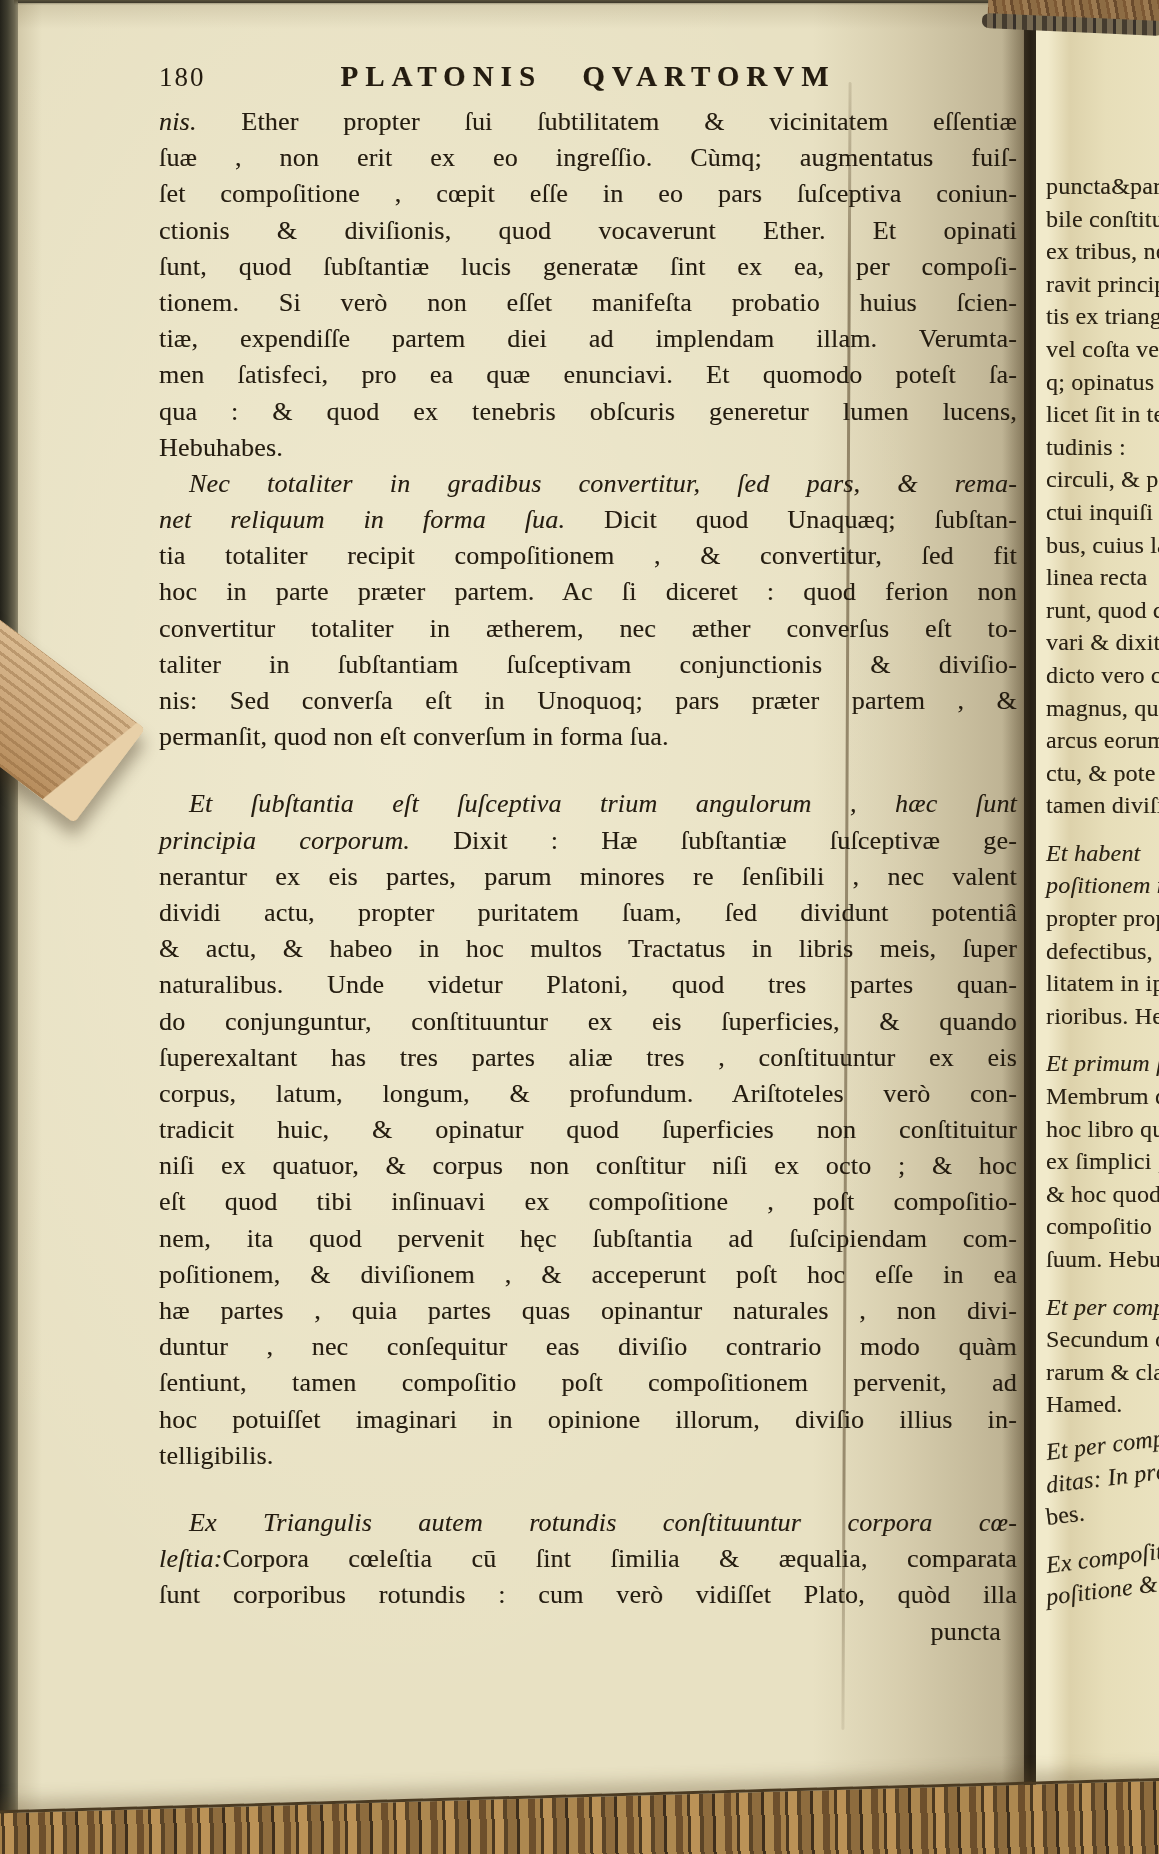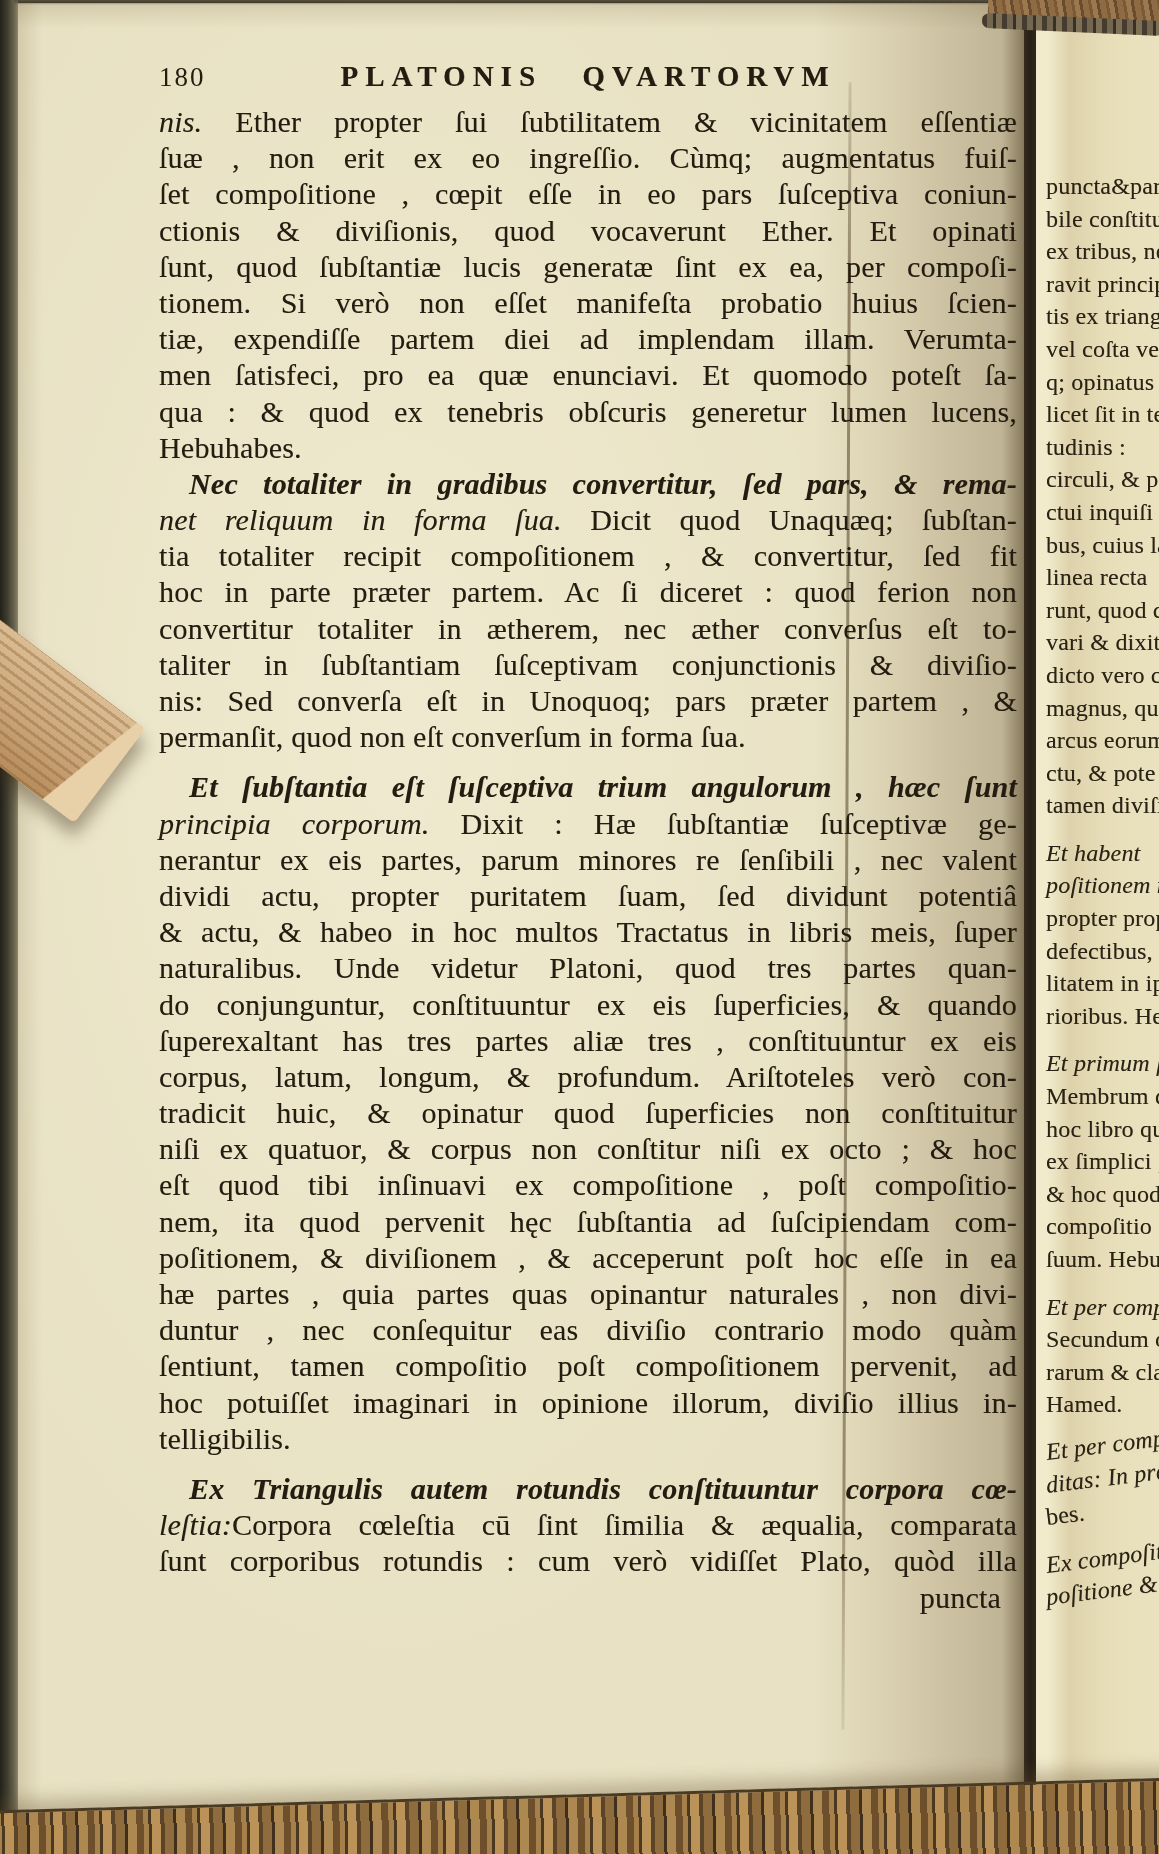--- a/index.html
+++ b/index.html
@@ -76,29 +76,29 @@
     display:flex;align-items:baseline;height:40px;margin-bottom:2px;
   }
   .page-num{font-size:27px;letter-spacing:2px;width:120px;}
   .running-title{
     flex:1;text-align:center;font-size:29px;letter-spacing:7px;word-spacing:26px;
     text-shadow:.4px .4px 0 rgba(40,30,15,.4);
     font-weight:bold;
   }
   .body-lines{margin-top:4px;}
   .tline{
-    font-size:30px;line-height:36.2px;height:36.2px;
+    font-size:26px;line-height:36.2px;height:36.2px;
     letter-spacing:.2px;
     text-align:justify;text-align-last:justify;
     text-shadow:.35px .35px 0 rgba(40,30,15,.35);
     white-space:normal;
   }
   .tline .it{font-style:italic;}
-  .tline.ind{padding-left:30px;font-weight:bold;}
-  .tline.gap{margin-top:14px;}
+  .tline.ind{padding-left:30px;}
+  .tline.gap{margin-top:31px;}
   .tline.end{text-align-last:left;}
   .tline.cw{text-align-last:right;padding-right:16px;}
   
   .mcol{
     position:relative;padding:170px 0 0 10px;color:#2a2214;
   }
   .mline{
     font-size:24px;line-height:32.6px;height:32.6px;white-space:nowrap;
     letter-spacing:.2px;overflow:visible;
     text-shadow:.3px .3px 0 rgba(40,30,15,.35);

